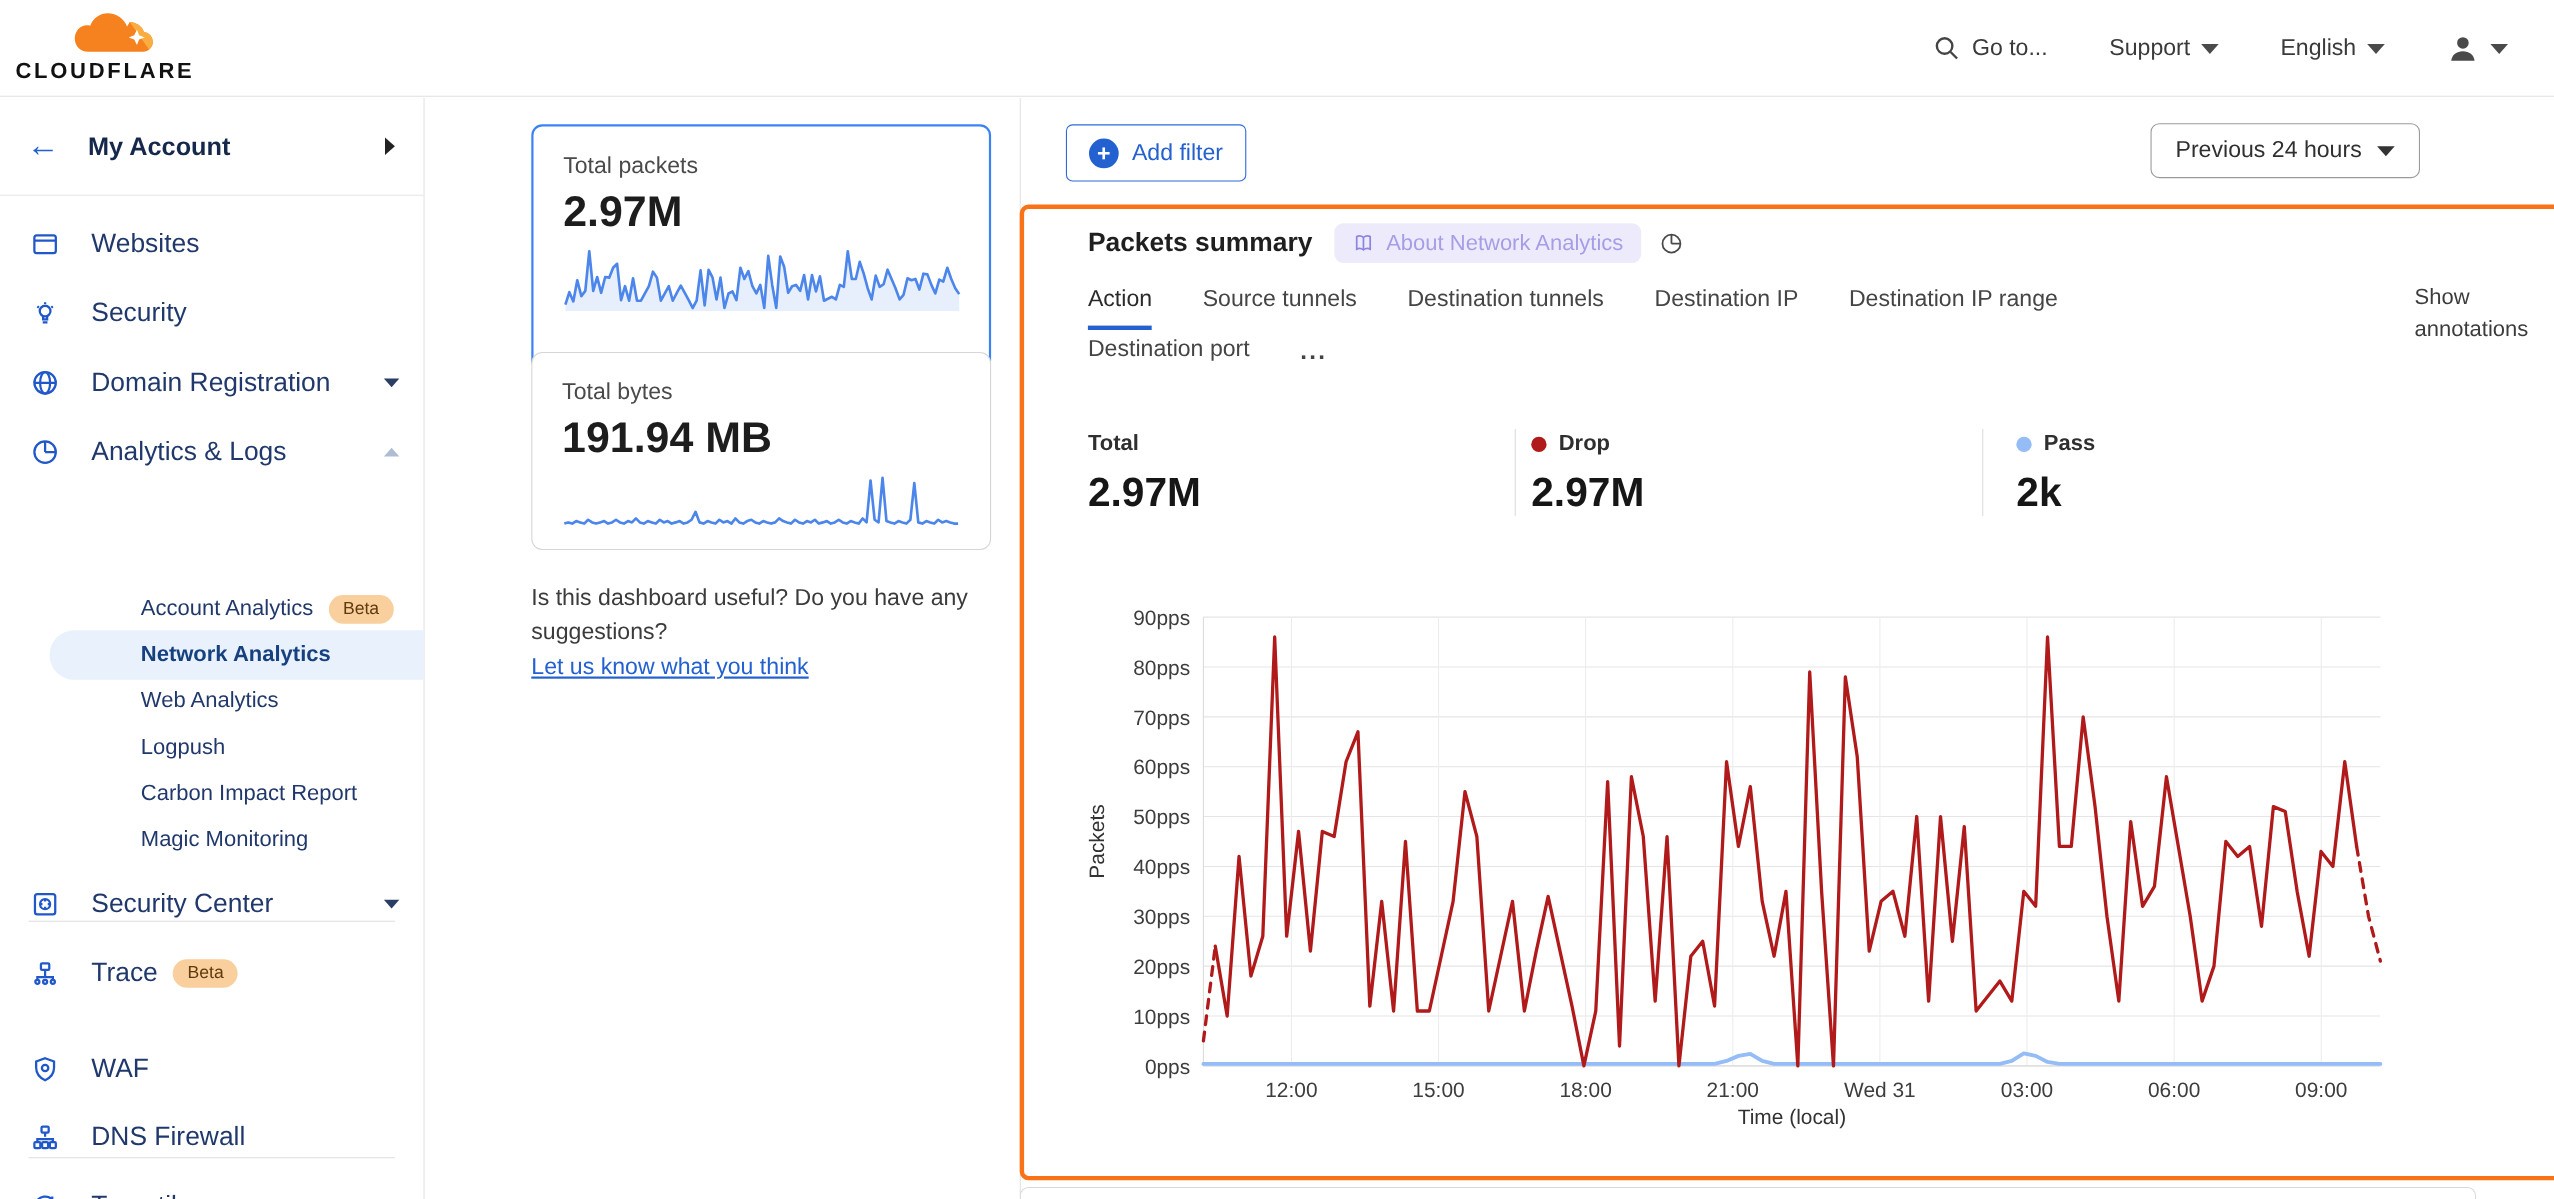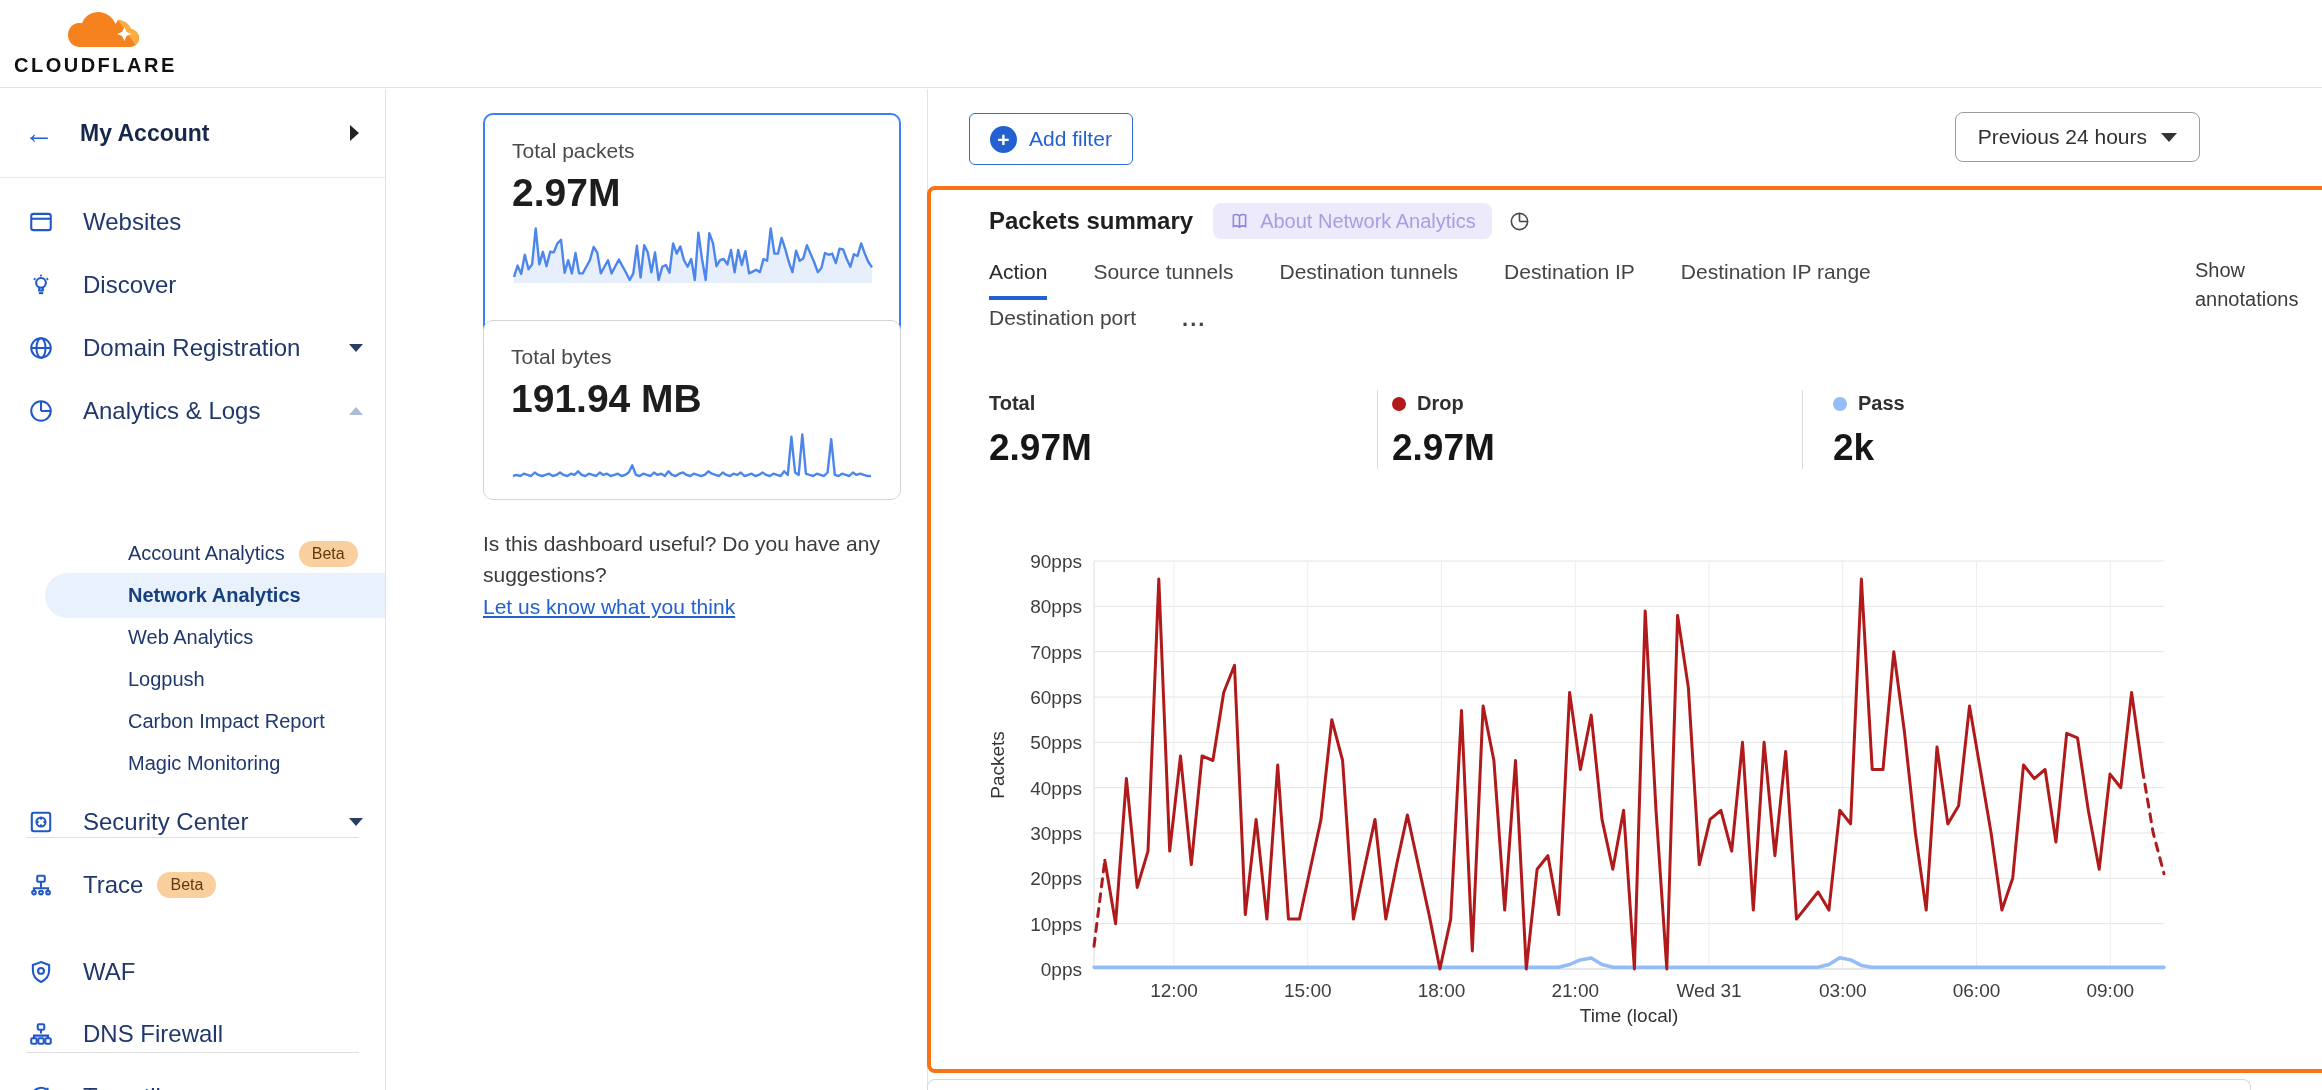--- a/index.html
+++ b/index.html
@@ -100,20 +100,44 @@
 
   <header>
     <div class="logo">
       <svg class="logo-cloud" width="74" height="44" viewBox="0 0 74 44">
         <path d="M52 12a14 14 0 0 1 13 9 9 9 0 0 1 8 9c0 5-4 9-9 9H14C7 39 2 34 2 27s5-12 11-12c1 0 2 0 3 .3A17 17 0 0 1 32 4c8 0 15 5 17.5 12z" fill="#f6821f"></path>
         <path d="M52 12a14 14 0 0 1 13 9 9 9 0 0 1 8 9c0 3-1.5 5.5-3.5 7L52 12z" fill="#fbad41"></path>
         <path d="M56 24l2.5-5 2 5 5 2-5 2-2 5-2.5-5-5-2z" fill="#fff"></path>
       </svg>
       <div class="logo-word">CLOUDFLARE</div>
     </div>
+    <div class="header-right">
+      <div class="h-item">
+        <svg width="26" height="26" viewBox="0 0 24 24" fill="none" stroke="#444" stroke-width="2">
+          <circle cx="10" cy="10" r="6.5"></circle>
+            <line x1="15" y1="15" x2="20.5" y2="20.5"></line>
+        </svg>
+        <span>Go to...</span>
+      </div>
+      <div class="h-item">
+        <span>Support</span>
+        <span class="caret-down"></span>
+      </div>
+      <div class="h-item">
+        <span>English</span>
+        <span class="caret-down"></span>
+      </div>
+      <div class="h-item">
+        <svg width="30" height="30" viewBox="0 0 24 24" fill="#4a4a4a">
+          <circle cx="12" cy="8" r="4.2"></circle>
+            <path d="M3.5 21c.5-4.5 4-7 8.5-7s8 2.5 8.5 7z"></path>
+        </svg>
+        <span class="caret-down"></span>
+      </div>
+    </div>
   </header>
 
   <aside class="sidebar">
     <div class="acct-row">
       <span class="back-arrow">←</span>
       <span class="acct-label">My Account</span>
       <span class="acct-caret"></span>
     </div>
 
     <div class="nav-item" style="top:111px">
@@ -126,21 +150,21 @@
 
     <div class="nav-item" style="top:174px">
       <svg class="nicon" viewBox="0 0 24 24" fill="none" stroke="#2057c9" stroke-width="1.9">
         <circle cx="12" cy="10" r="4.5"></circle>
           <path d="M10.3 14v3h3.4v-3"></path>
           <line x1="10" y1="19.5" x2="14" y2="19.5"></line>
         <line x1="12" y1="2.5" x2="12" y2="4"></line>
           <line x1="5.5" y1="6" x2="6.8" y2="7"></line>
           <line x1="18.5" y1="6" x2="17.2" y2="7"></line>
       </svg>
-      <span class="nav-label">Discover</span>
+      <span class="nav-label">Security</span>
     </div>
 
     <div class="nav-item" style="top:237px">
       <svg class="nicon" viewBox="0 0 24 24" fill="none" stroke="#2057c9" stroke-width="1.9">
         <circle cx="12" cy="12" r="9"></circle>
           <ellipse cx="12" cy="12" rx="4.2" ry="9"></ellipse>
           <line x1="3" y1="12" x2="21" y2="12"></line>
       </svg>
       <span class="nav-label">Domain Registration</span>
       <span class="caret-end ce-down"></span>

